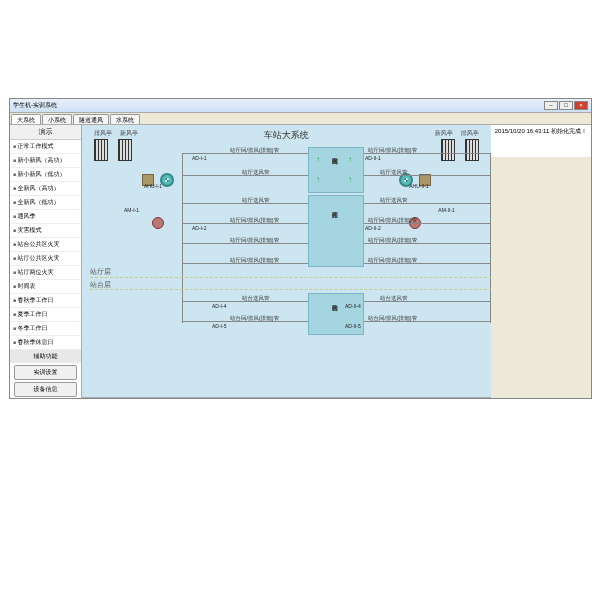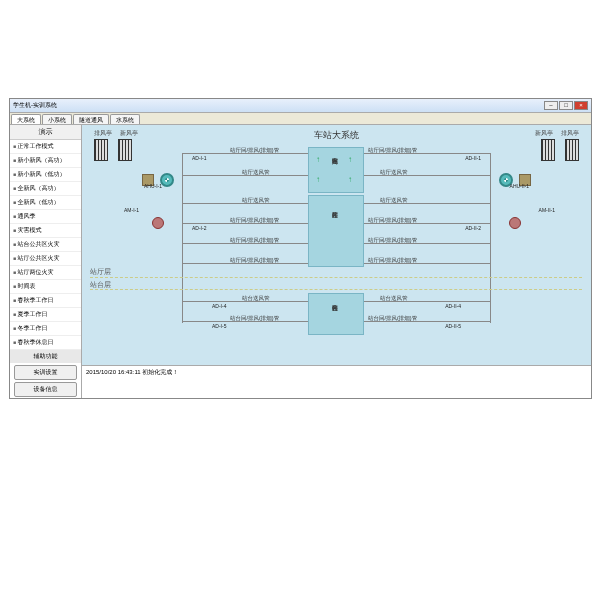--- a/index.html
+++ b/index.html
@@ -12,21 +12,21 @@
 .tabs{height:12px;background:#ece9d8;border-bottom:1px solid #aaa;display:flex;font-size:6px;padding-top:1px}
 .tab{padding:1px 5px;border:1px solid #999;border-bottom:none;background:#f5f5f5;margin-left:1px;border-radius:2px 2px 0 0}
 .tab.active{background:#fff}
 .body{display:flex;height:calc(100% - 26px)}
 .sidebar{width:72px;background:#fff;border-right:1px solid #aaa;overflow:hidden}
 .side-hdr{font-size:7px;text-align:center;padding:2px;border-bottom:1px solid #ccc;background:#f0f0f0}
 .side-item{font-size:6px;padding:2px 3px;border-bottom:1px solid #eee;white-space:nowrap;overflow:hidden;text-overflow:ellipsis}
 .side-item::before{content:"■ ";color:#666;font-size:5px}
 .side-grp{font-size:6px;padding:2px;background:#e8e8e8;text-align:center}
 .side-btn{font-size:6px;padding:2px;margin:2px 4px;border:1px solid #999;background:#f0f0f0;border-radius:2px;text-align:center}
-.main{flex:1;display:flex;flex-direction:column}
+.main{flex:1;display:flex;flex-direction:row}
 .diagram{flex:1;background:#cce5f0;position:relative;border-bottom:1px solid #aaa;overflow:hidden}
 .log{height:32px;background:#fff;font-size:6px;padding:2px 4px}
 .dtitle{position:absolute;top:4px;left:50%;transform:translateX(-50%);font-size:9px;color:#333}
 .toplabel{position:absolute;top:4px;font-size:6px;color:#444}
 .vent{position:absolute;width:14px;height:22px;background:repeating-linear-gradient(90deg,#333 0 1px,#ddd 1px 3px);border:1px solid #333}
 .zone{position:absolute;background:#a5d5e0;border:1px solid #7ab5c5}
 .zone-lbl{position:absolute;font-size:6px;color:#333;writing-mode:vertical-rl;text-align:center}
 .damper{position:absolute;font-size:5px;color:#222;white-space:nowrap}
 .pipe-lbl{position:absolute;font-size:5.5px;color:#333;white-space:nowrap}
 .fan{position:absolute;width:14px;height:14px;border-radius:50%;border:2px solid #388;background:#5bb}

